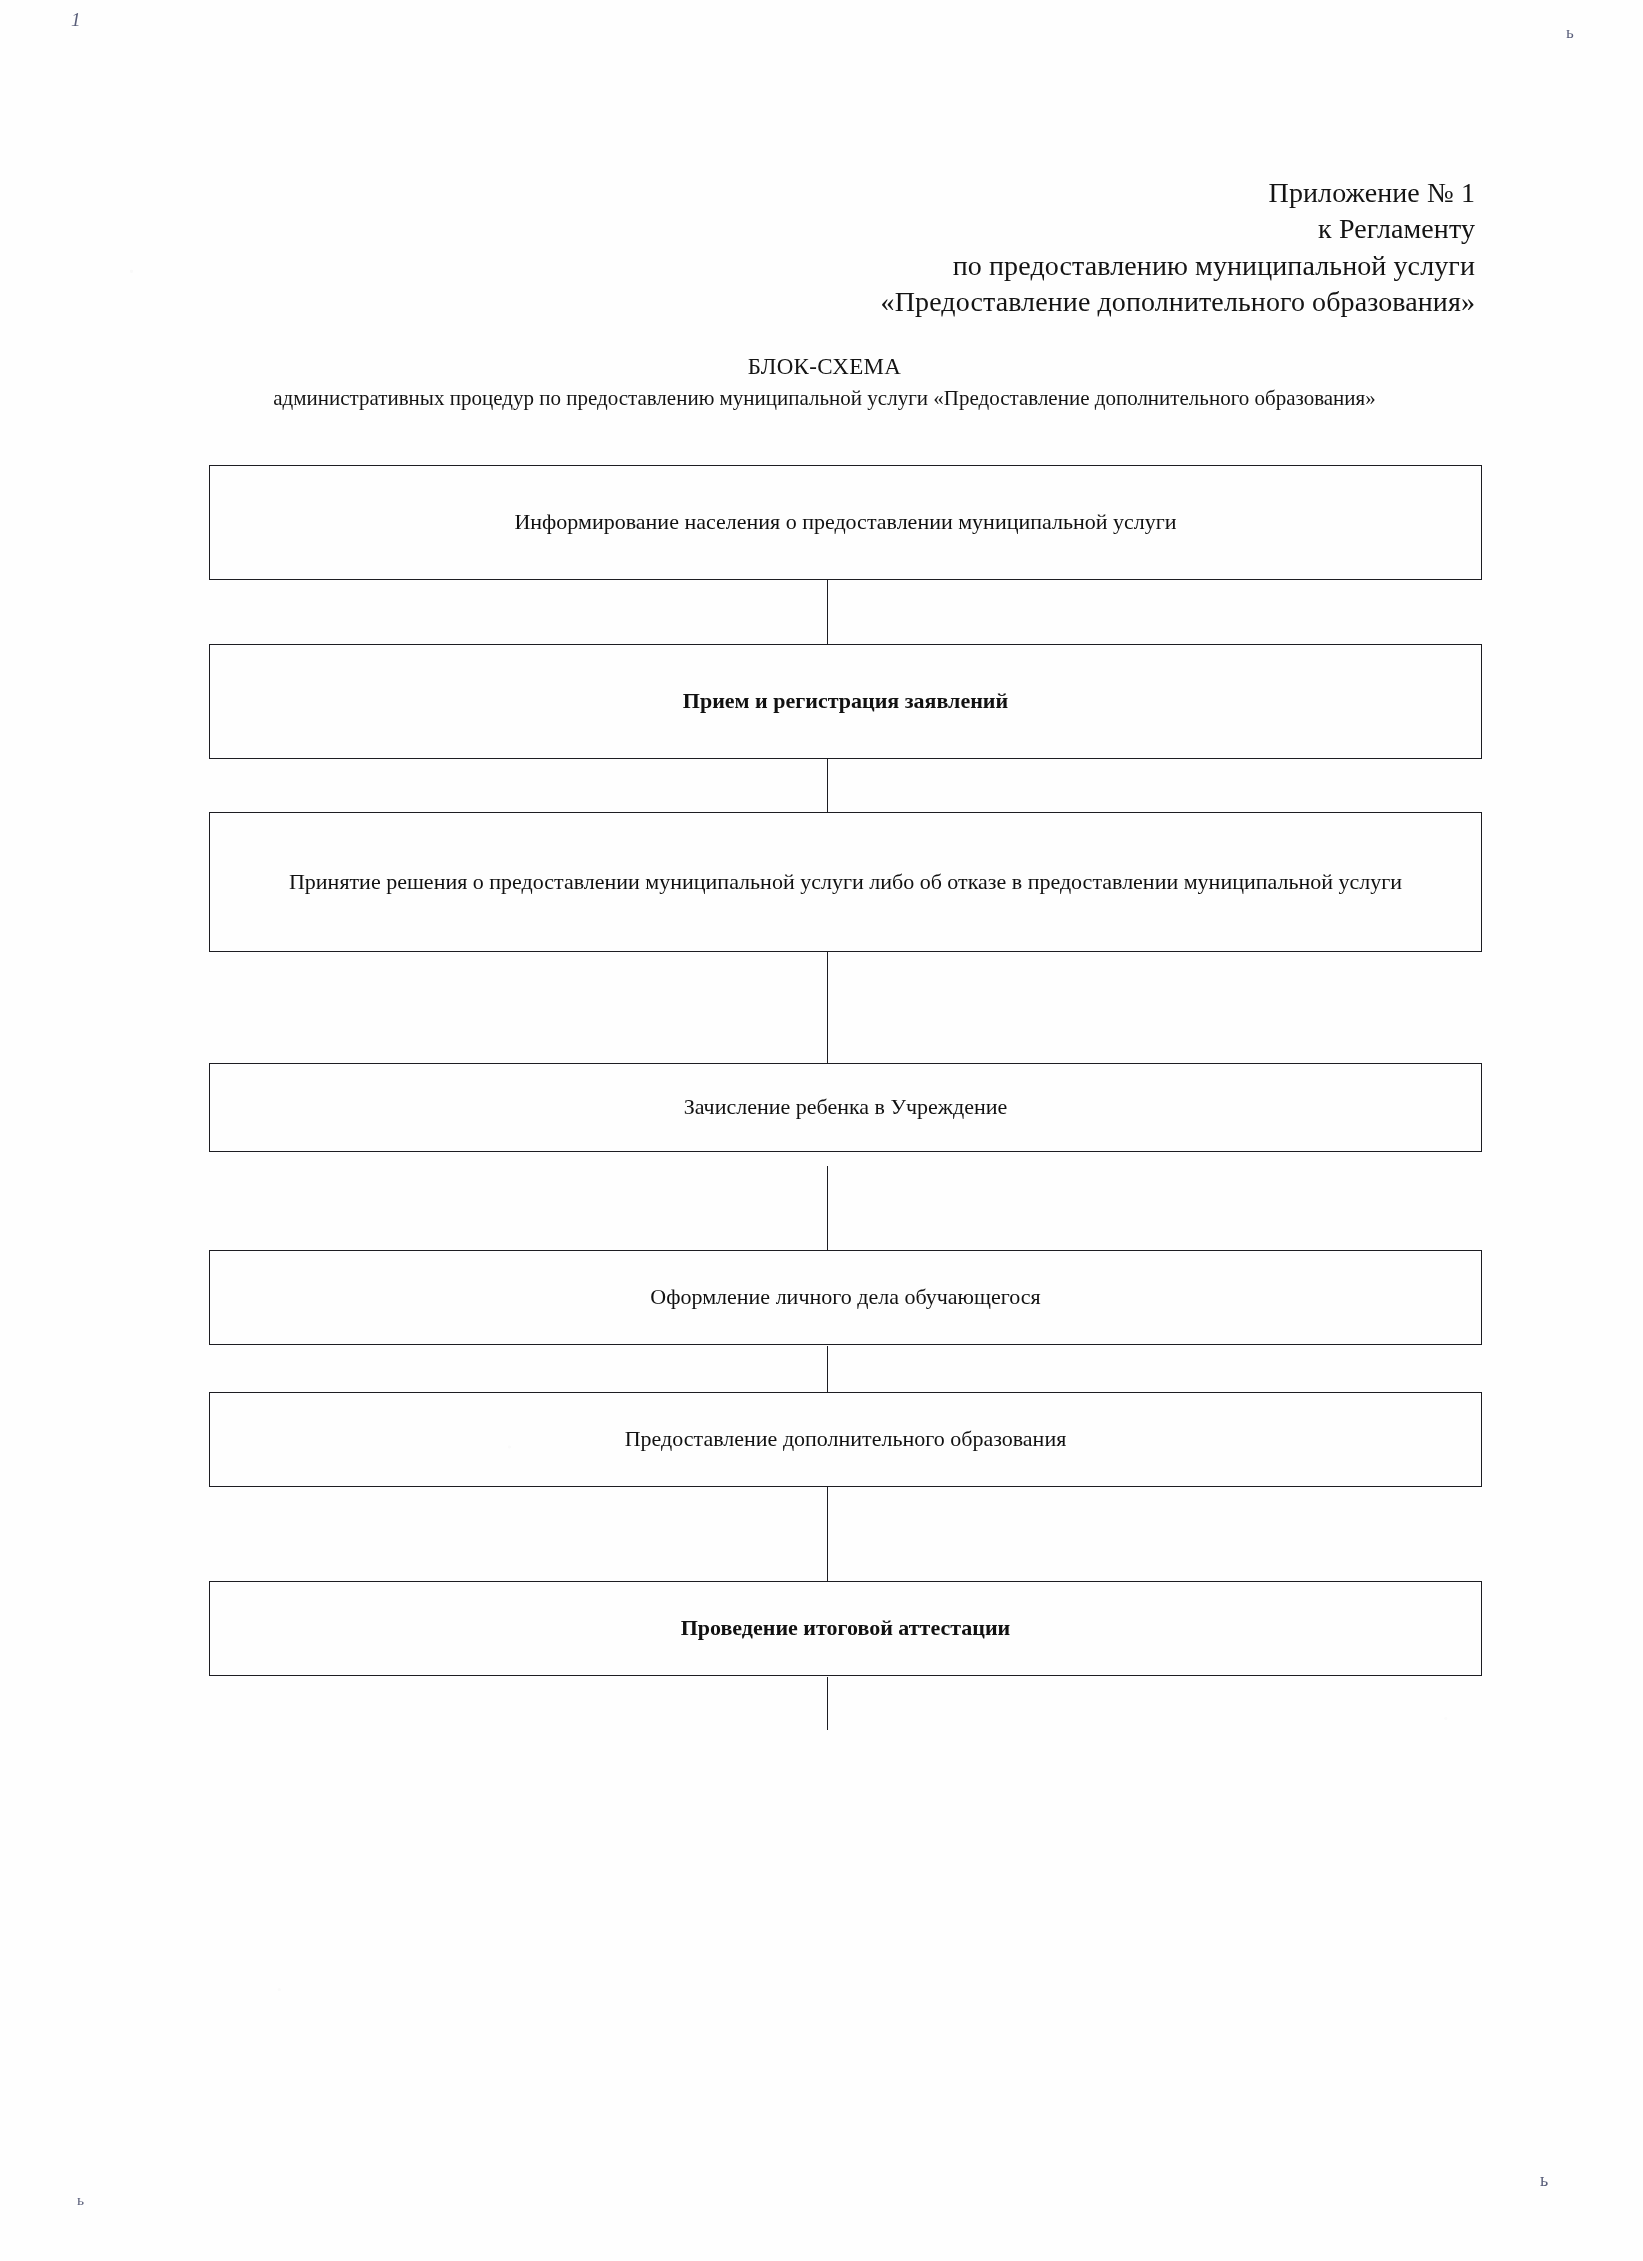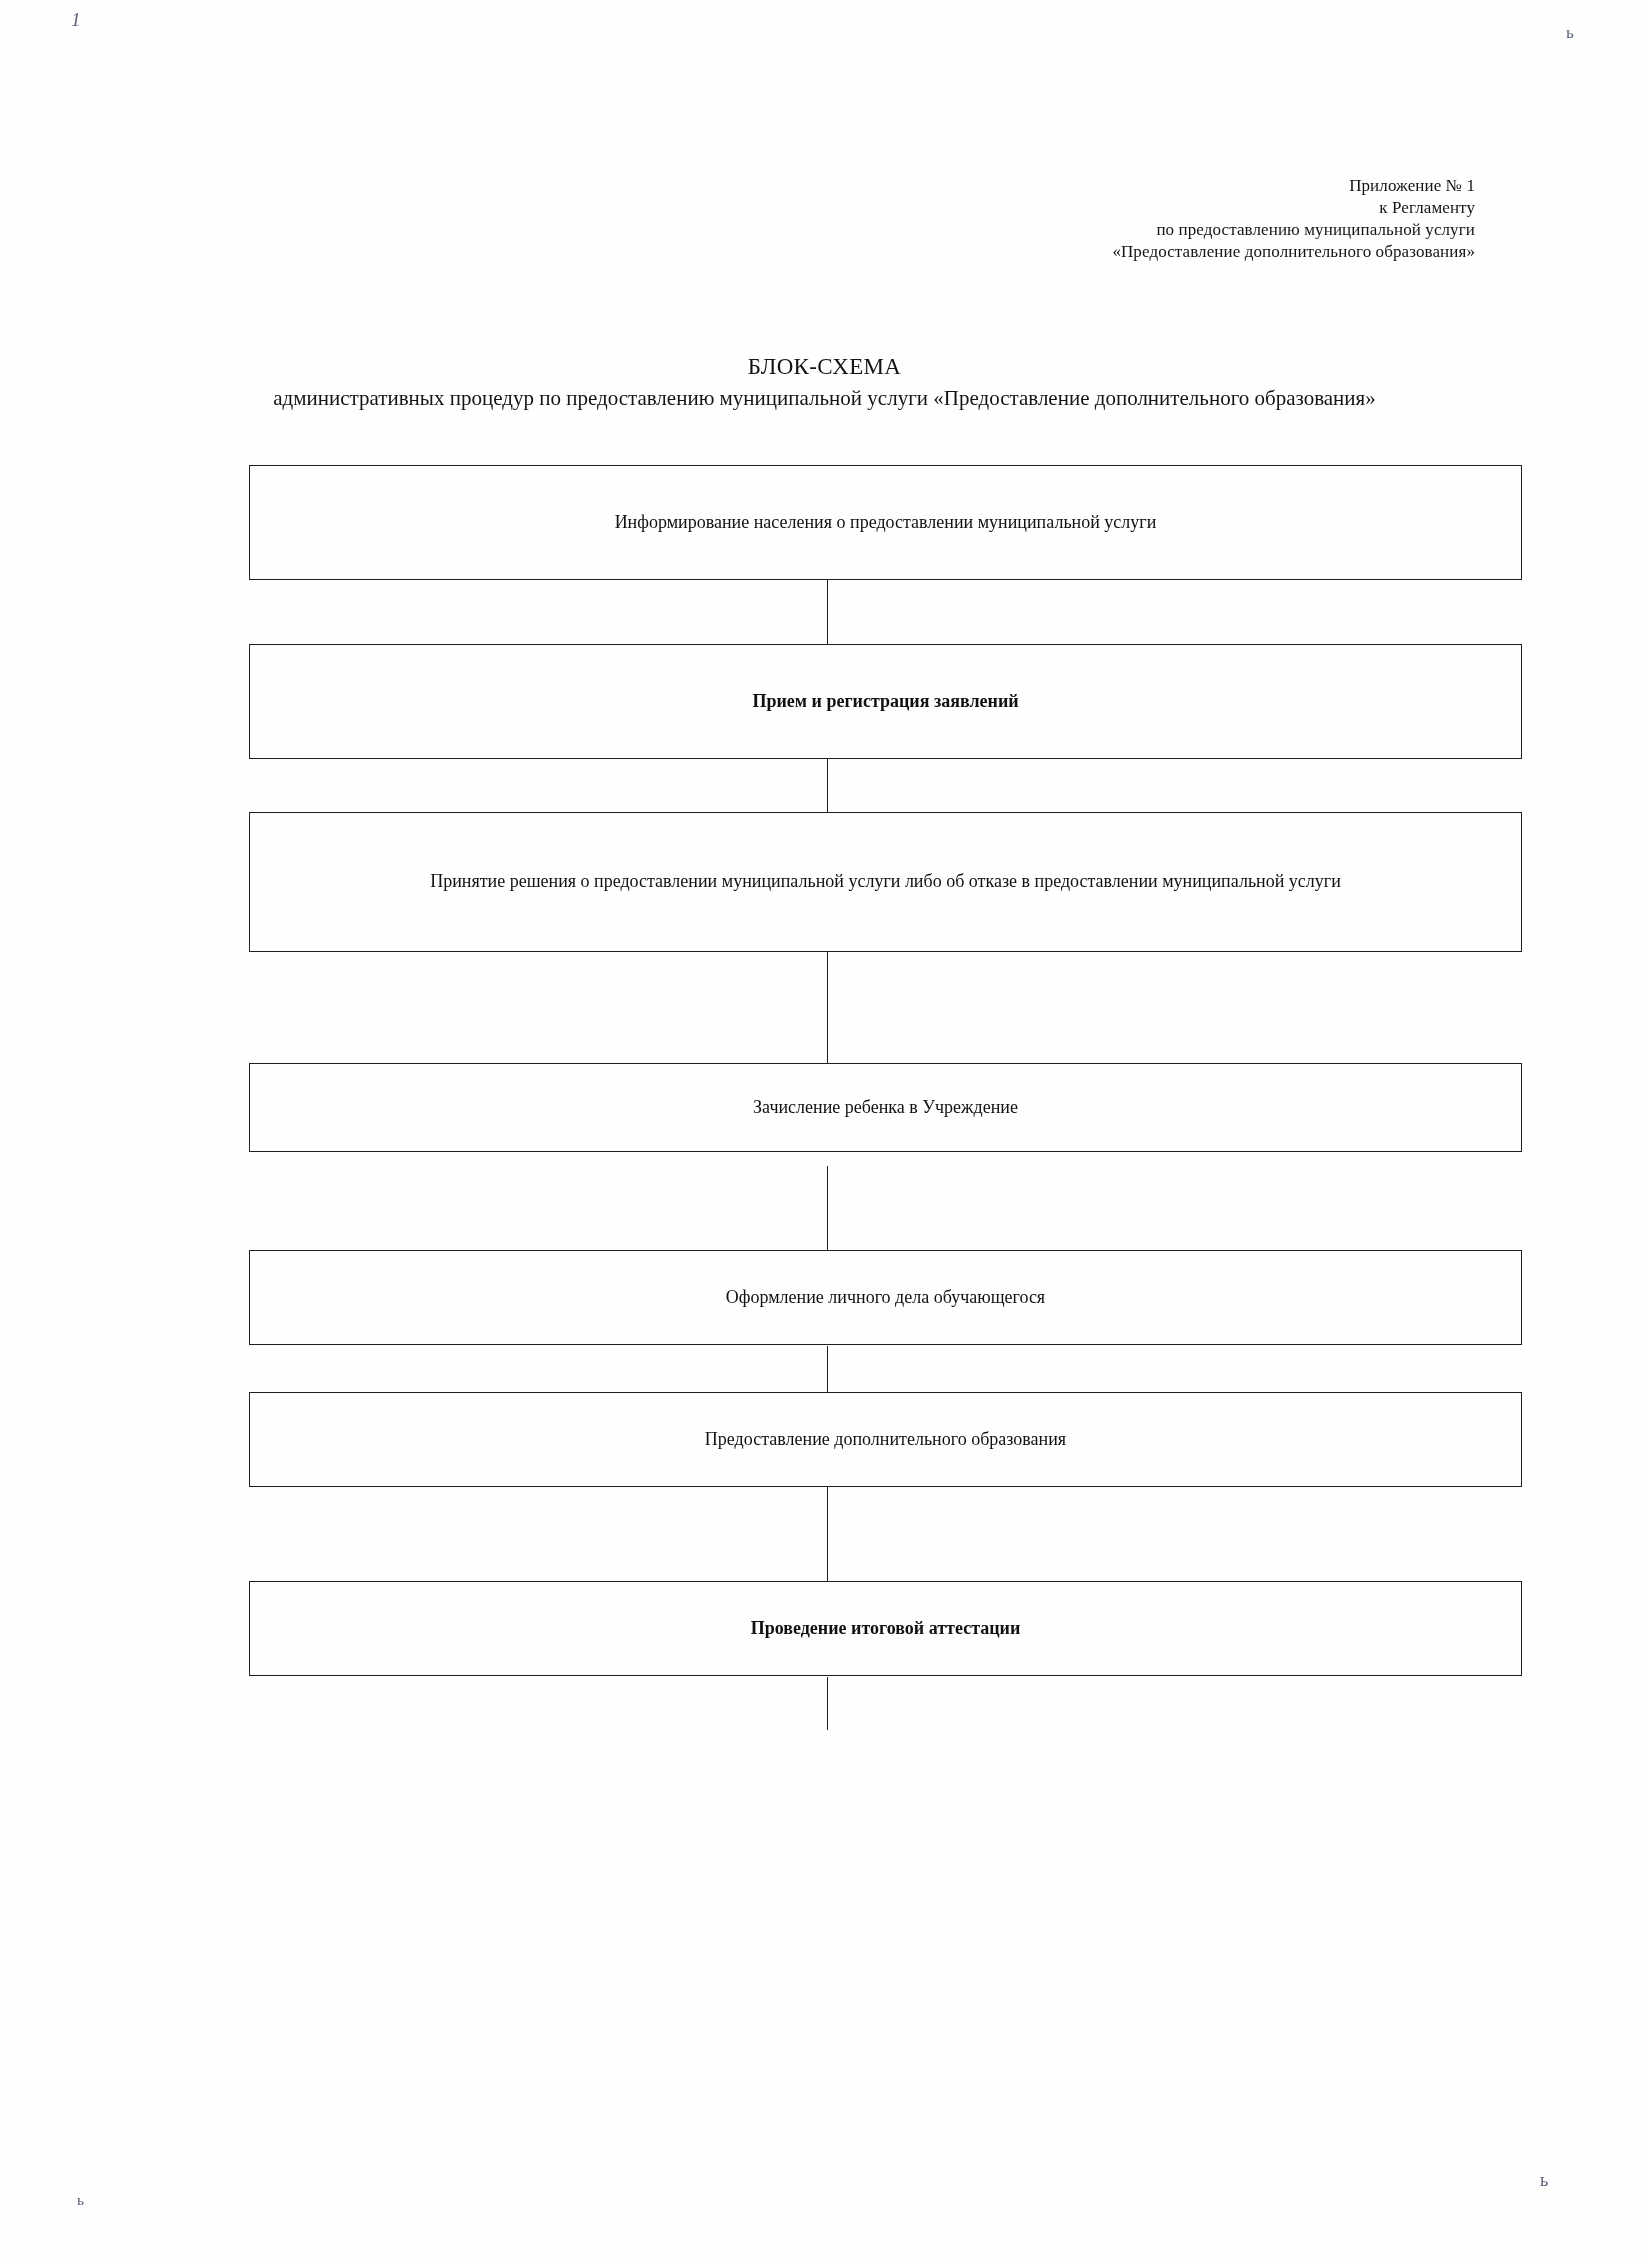--- a/index.html
+++ b/index.html
@@ -39,21 +39,21 @@
   .mark-tr { left: 1566px; top: 23px; font-size: 17px; }
   .mark-bl { left: 77px; top: 2191px; font-size: 15.5px; }
   .mark-br { left: 1540px; top: 2170px; font-size: 18px; }
 
   .header-block {
     position: absolute;
     left: 760px;
     top: 175px;
     width: 715px;
     text-align: right;
-    font-size: 17px;
+    font-size: 28px;
     line-height: 1.30;
     letter-spacing: 0.1px;
   }
   .header-block div { white-space: nowrap; }
 
   .title-block {
     position: absolute;
     left: 193px;
     top: 352px;
     width: 1263px;
@@ -78,26 +78,25 @@
     height: 2261px;
   }
   .node {
     position: absolute;
     border: 1.3px solid #1d1d22;
     background: transparent;
     display: flex;
     align-items: center;
     justify-content: center;
     text-align: center;
-    font-size: 18px;
+    font-size: 22px;
     line-height: 1.3;
     padding: 0 30px;
     box-sizing: border-box;
     color: #111;
-    margin-left: 40px;
   }
   .node-text { display: block; }
   .connector {
     position: absolute;
     width: 1.3px;
     background: #1d1d22;
   }
 </style>
 </head>
 <body>

